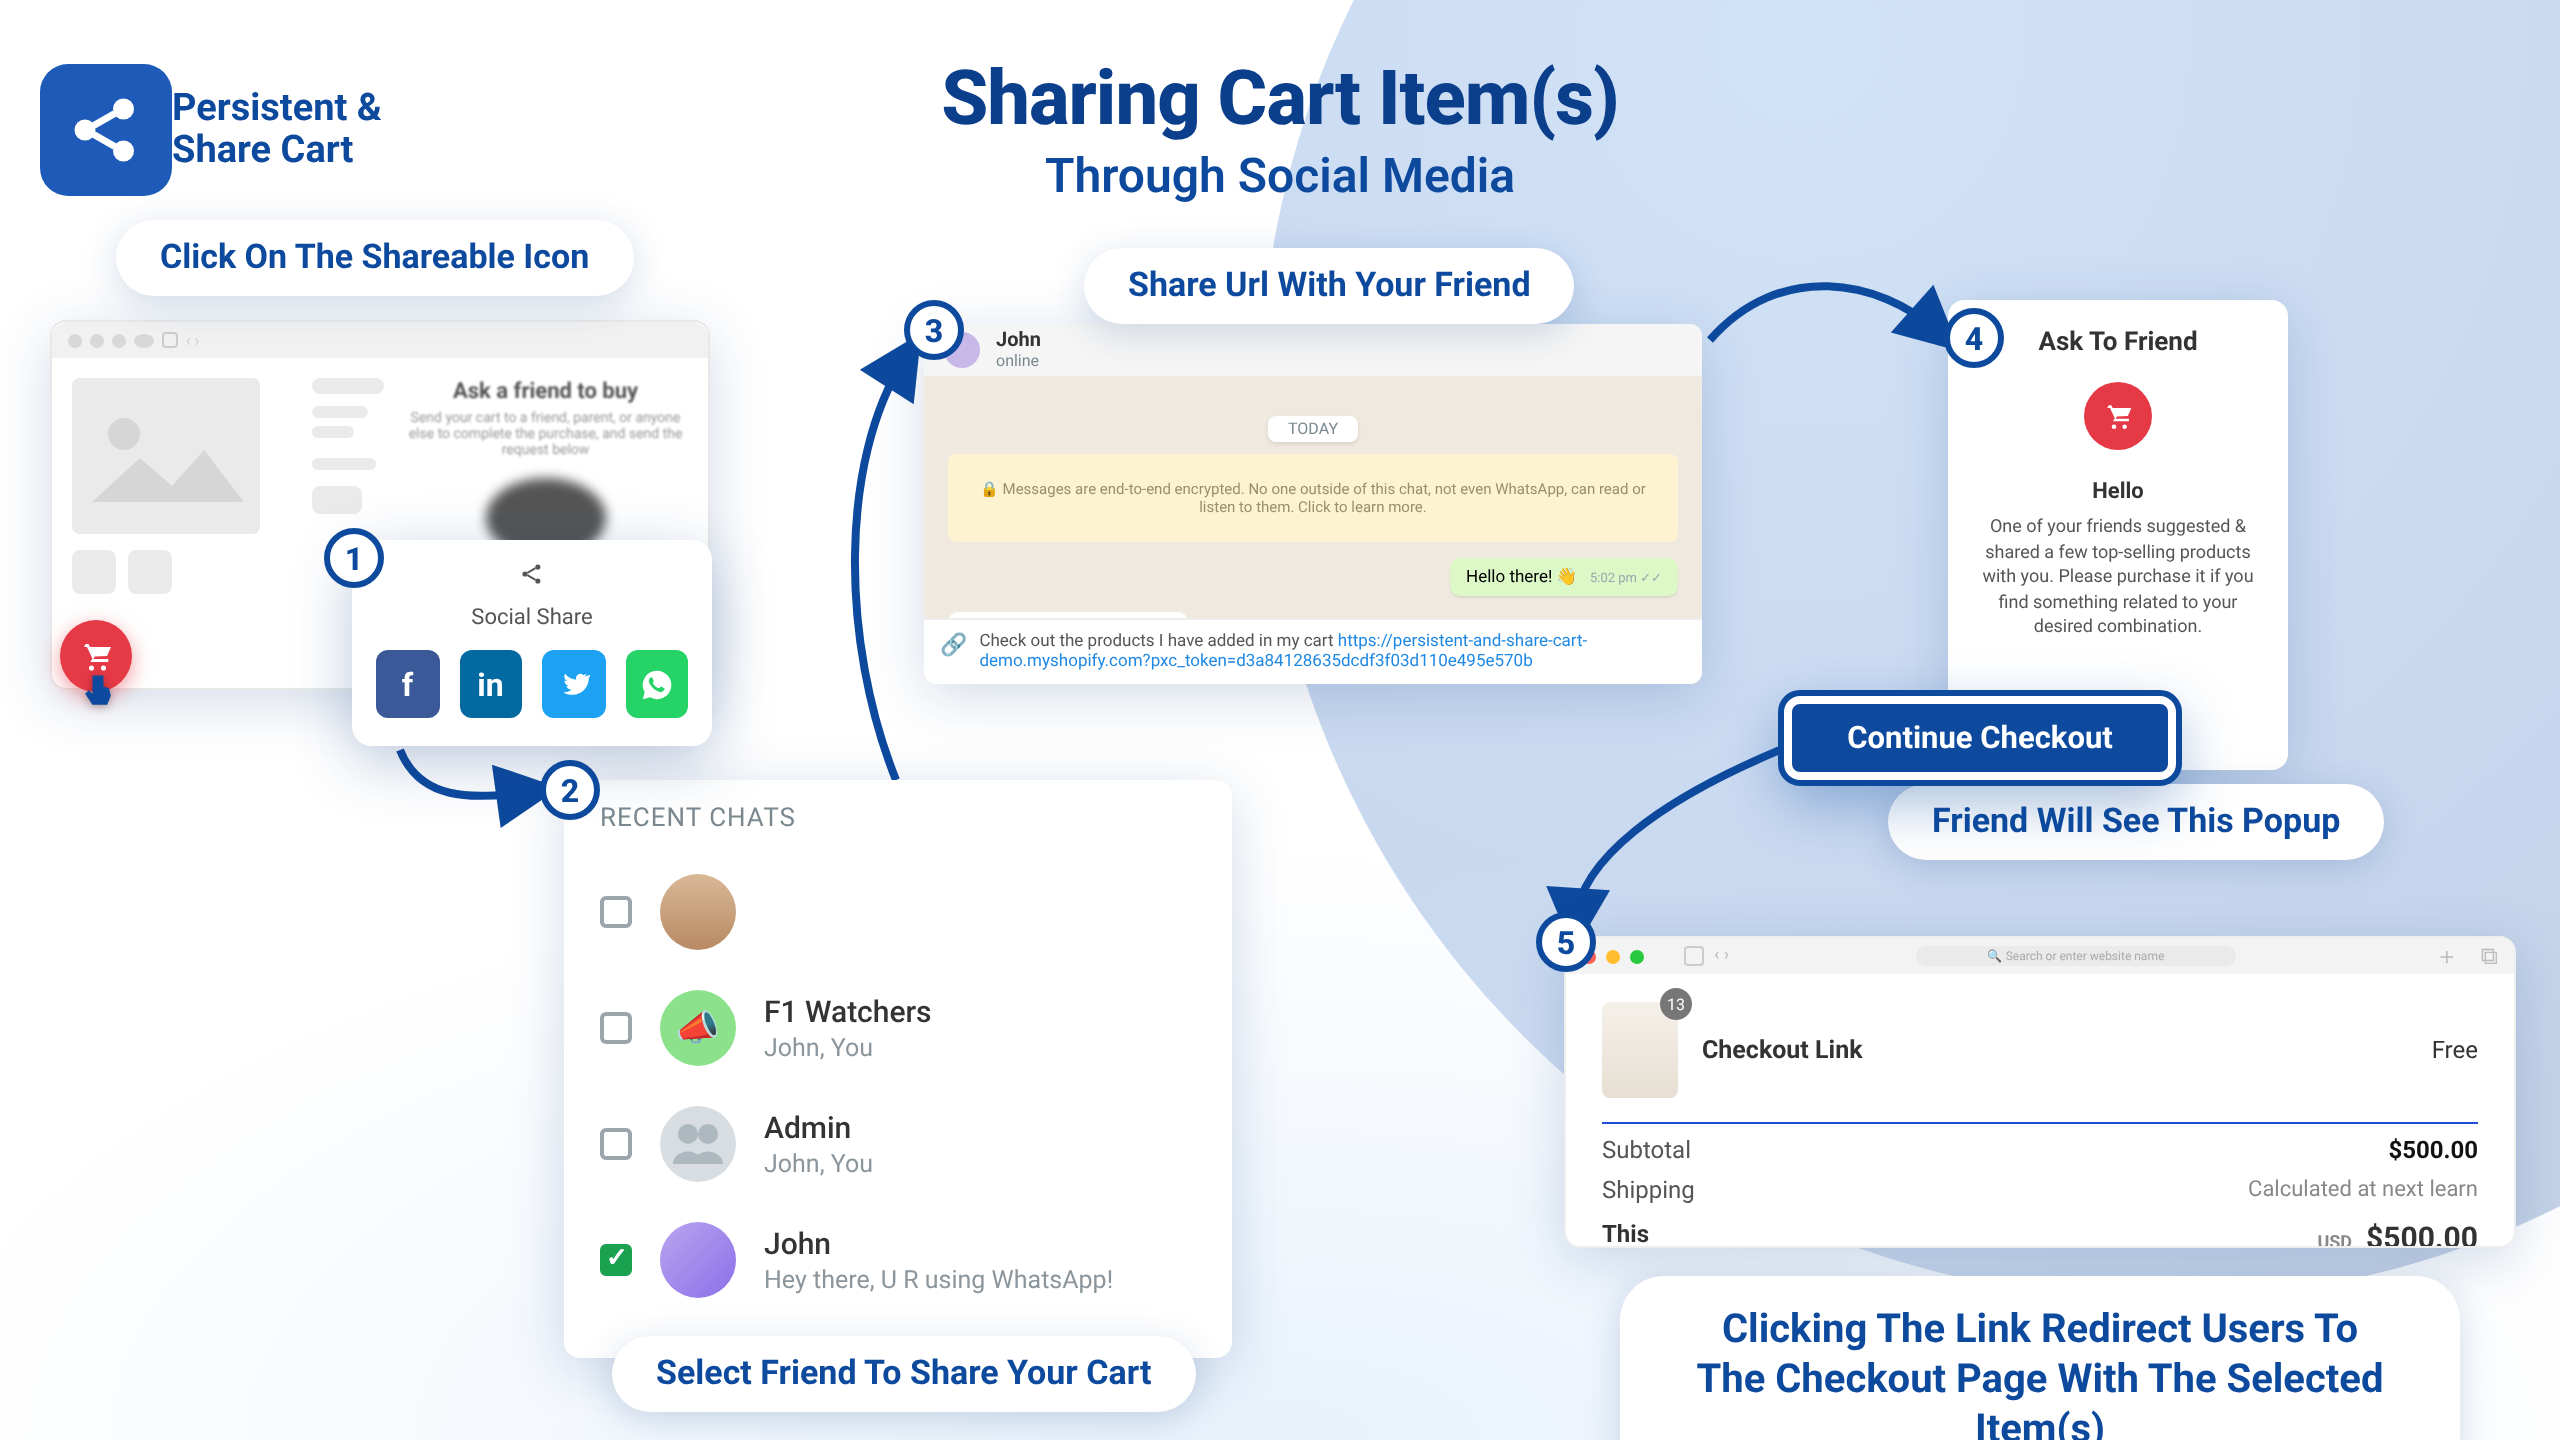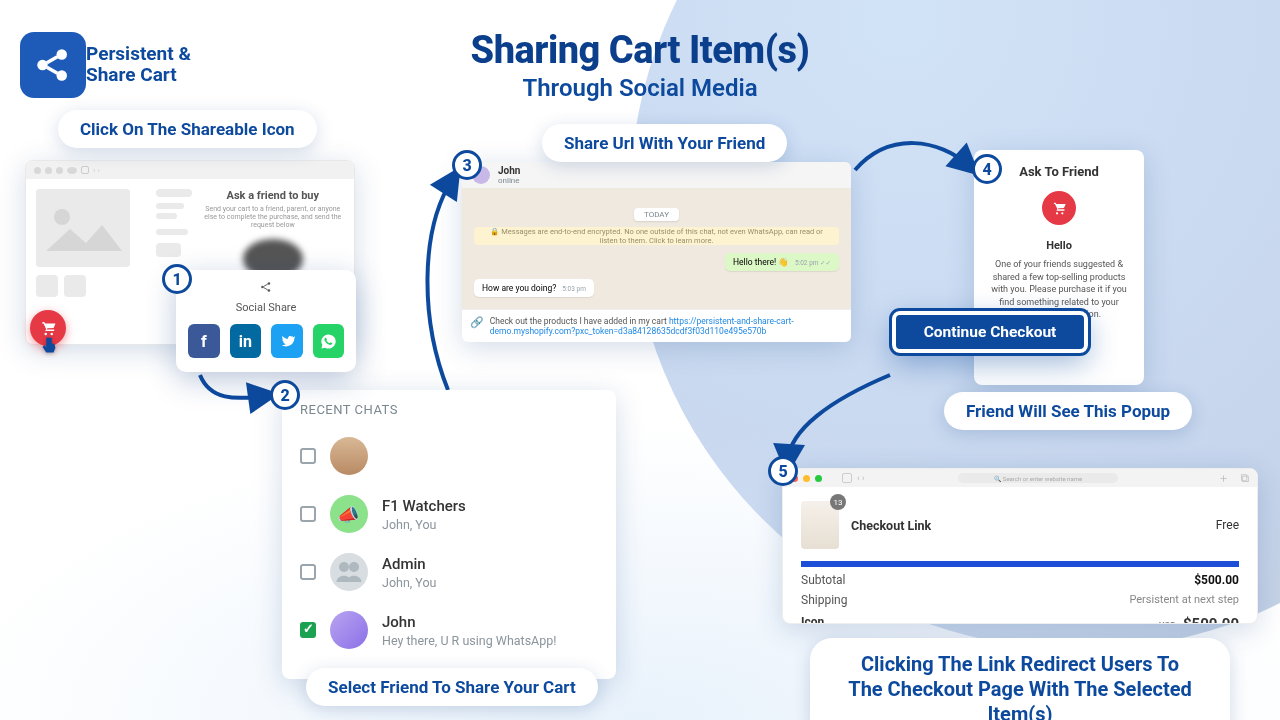--- a/index.html
+++ b/index.html
@@ -93,50 +93,50 @@
   .chat-row .av { width:38px; height:38px; border-radius:50%; background:#ddd; flex-shrink:0; display:flex; align-items:center; justify-content:center; font-size:18px;}
   .chat-row .nm { font-size:15px; color:#333; font-weight:500;}
   .chat-row .sb { font-size:12.5px; color:#8b959c; margin-top:2px;}
   
   .p3 { top:162px; left:462px; width:389px; height:180px; background:#efe9df; border-radius:6px; overflow:hidden;}
   .p3 .top { height:26px; background:#f5f5f5; display:flex; align-items:center; gap:8px; padding:0 10px;}
   .p3 .top .av { width:18px; height:18px; border-radius:50%; background:#c8b8e8;}
   .p3 .top .nm { font-size:10px; font-weight:700; color:#333;}
   .p3 .top .st { font-size:8px; color:#7a8890;}
   .p3 .today { margin: 20px auto 6px; width:45px; text-align:center; font-size:8px; background:#fff; border-radius:4px; padding:2px 0; color:#7a8890; box-shadow:0 1px 2px rgba(0,0,0,0.1);}
-  .p3 .enc { font-size:7.5px; color:#9a8f6b; background:#fdf3d1; padding:0 10px; margin: 0 12px; border-radius:4px; text-align:center;}
+  .p3 .enc { font-size:7.5px; color:#9a8f6b; background:#fdf3d1; padding:13px 10px; margin: 0 12px; border-radius:4px; text-align:center;}
   .p3 .bubble { font-size:8.5px; padding:4px 8px; border-radius:5px; max-width:200px; box-shadow:0 1px 1px rgba(0,0,0,0.08);}
   .p3 .in { background:#fff; margin: 8px 0 0 10px; align-self:flex-start;}
   .p3 .out { background:#dcf8c6; margin: 8px 10px 0 auto; }
   .p3 .row { display:flex; padding:0 2px;}
   .p3 .time { font-size:6.5px; color:#9aa5ac; margin-left:4px; align-self:flex-end;}
   .p3 .compose { position:absolute; bottom:0; left:0; right:0; background:#fff; padding:6px 8px; font-size:8.5px; color:#555; display:flex; gap:6px; border-top:1px solid #eee;}
   .p3 .compose .lk{ color:#1e88e5; }
   .p3 .compose .clip{ color:#9aa5ac; font-size:11px;}
   
   .p4 { top:150px; left:974px; width:170px; padding: 14px 10px 64px; text-align:center;}
   .p4 .tt { font-size:13px; font-weight:700; color:#333; margin-bottom:12px;}
   .p4 .fab { width:34px; height:34px; border-radius:50%; background:#e63946; margin:0 auto 14px; display:flex; align-items:center; justify-content:center; color:#fff;}
   .p4 .hl { font-size:11px; font-weight:700; color:#333; margin-bottom:6px;}
   .p4 .msg { font-size:9px; color:#555; line-height:1.4;}
   .continue-btn {
-    position:absolute; top:311px; left:892px; width:196px; height:42px;
+    position:absolute; top:348px; left:892px; width:196px; height:42px;
     background:#0d4a9e; color:#fff; border-radius:8px; display:flex; align-items:center; justify-content:center;
     font-weight:700; font-size:15.5px; border: 4px solid #fff; outline: 3px solid #0d4a9e;
     box-shadow:0 10px 30px rgba(13,74,158,0.4); z-index:15; cursor:pointer;
   }
   
   .p5 { top:468px; left:782px; width:476px; height:156px; border:1px solid #eee; overflow:hidden;}
   .p5 .bar { height:18px; background:#f3f3f3; display:flex; align-items:center; padding:0 8px; gap:5px;}
   .p5 .bar .d{ width:7px;height:7px;border-radius:50%;}
   .p5 .bar .r{background:#ff5f56;} .p5 .bar .y{background:#ffbd2e;} .p5 .bar .g{background:#27c93f;}
   .p5 .bar .sb{ flex:1; max-width:160px; margin:0 auto; height:10px; background:#eaeaea; border-radius:10px; font-size:6px; color:#aaa; display:flex; align-items:center; justify-content:center;}
   .p5 .bar .icn{ color:#bbb; font-size:12px; margin-left:6px;}
   .p5 .content { padding: 10px 18px; font-size:12.5px; color:#333;}
-  .p5 .prod { display:flex; align-items:center; gap:12px; padding:4px 0 12px; border-bottom:6px solid #1d4ed8;}
+  .p5 .prod { display:flex; align-items:center; gap:12px; padding:4px 0 12px; border-bottom:1px solid #1d4ed8;}
   .p5 .prod .img {width:38px; height:48px; background: linear-gradient(#f5f0ea,#e7dfd3); border-radius:4px; position:relative;}
   .p5 .prod .img .badge { position:absolute; top:-7px; right:-7px; background:#777; color:#fff; font-size:8px; width:16px;height:16px;border-radius:50%; display:flex;align-items:center;justify-content:center;}
   .p5 .prod .nm { font-weight:700; flex:1;}
   .p5 .prod .fr { font-size:12px; color:#333;}
   .p5 .line { display:flex; justify-content:space-between; margin-top:6px; font-size:12px;}
   .p5 .line .lab{color:#555;} .p5 .line .val{color:#111;}
   .p5 .tot { font-weight:700; margin-top:8px;}
   .p5 .calc { color:#888; font-size:11px;}
   .p5 .usd { font-size:9px; color:#888; margin-right:4px;}
   
@@ -364,24 +364,24 @@
       </div>
       <div class="nm">Checkout Link</div>
       <div class="fr">Free</div>
     </div>
     <div class="line">
       <span class="lab">Subtotal</span>
       <span class="val" style="font-weight:700;">$500.00</span>
     </div>
     <div class="line">
       <span class="lab">Shipping</span>
-      <span class="calc">Persistent at next step</span>
+      <span class="calc">Calculated at next learn</span>
     </div>
     <div class="line tot">
-      <span>Icon</span>
+      <span>This</span>
       <span>
         <span class="usd">USD</span>
         <span style="font-size:15px;">$500.00</span>
       </span>
     </div>
   </div>
 </div>
 
 <svg class="arrows">
   <defs>

